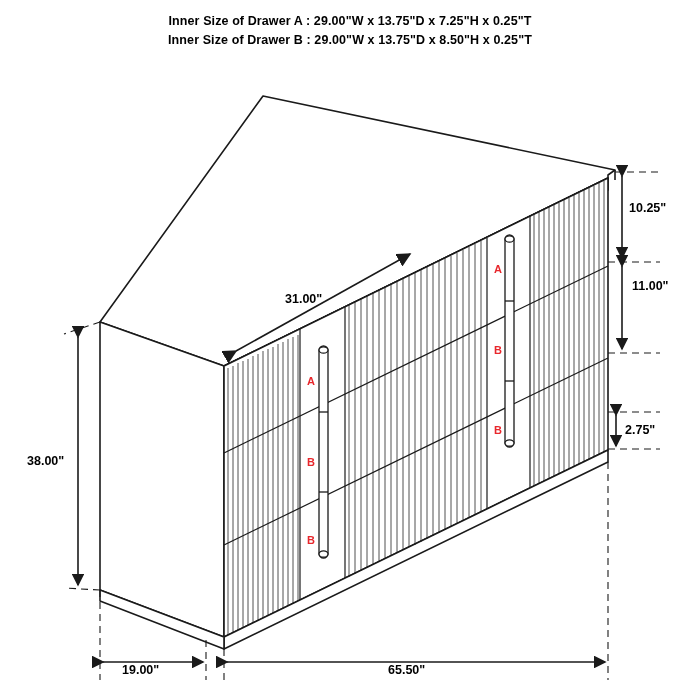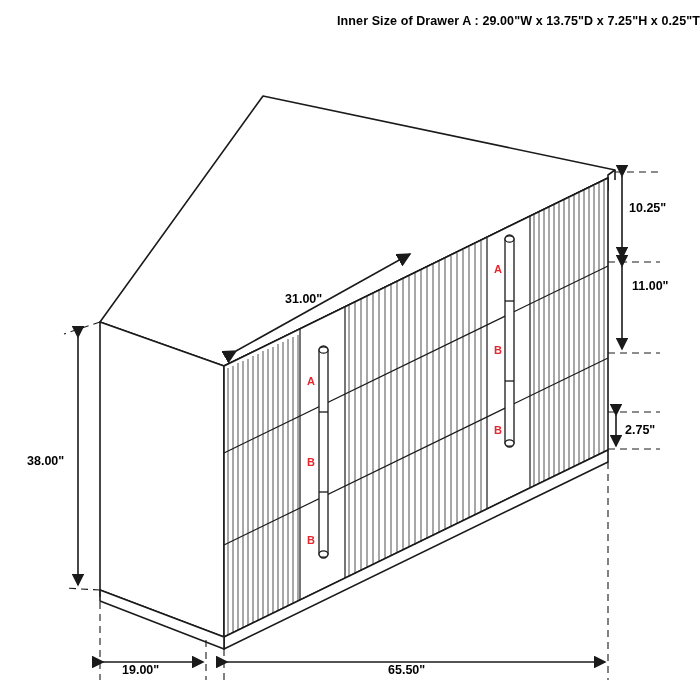--- a/index.html
+++ b/index.html
@@ -17,21 +17,21 @@
   #stage {
     position: relative;
     width: 700px;
     height: 700px;
   }
   .title-block {
     position: absolute;
     top: 12px;
     left: 0;
     width: 700px;
-    text-align: right;
+    text-align: center;
     font-size: 12.5px;
     font-weight: bold;
     color: #000;
     line-height: 19px;
     letter-spacing: 0.1px;
   }
   svg {
     position: absolute;
     top: 0;
     left: 0;
@@ -49,20 +49,21 @@
     fill: #e8272c;
   }
 </style>
 </head>
 <body>
 
 <div id="stage">
 
   <div class="title-block">
     <div>Inner Size of Drawer A : 29.00"W x 13.75"D x 7.25"H x 0.25"T</div>
+    <div>Inner Size of Drawer B : 29.00"W x 13.75"D x 8.50"H x 0.25"T</div>
   </div>
 
   <svg width="700" height="700" viewBox="0 0 700 700">
 
     <g fill="none" stroke="#1a1a1a" stroke-width="1.6" stroke-linejoin="round">
 
       <path fill="#ffffff" d="M 100,322 L 263,96 L 615,170 L 608,175 L 608,178 L 224,366 Z"></path>
 
       <path fill="#ffffff" d="M 224,366 L 608,178 L 608,190 L 224,378 Z"></path>
 

